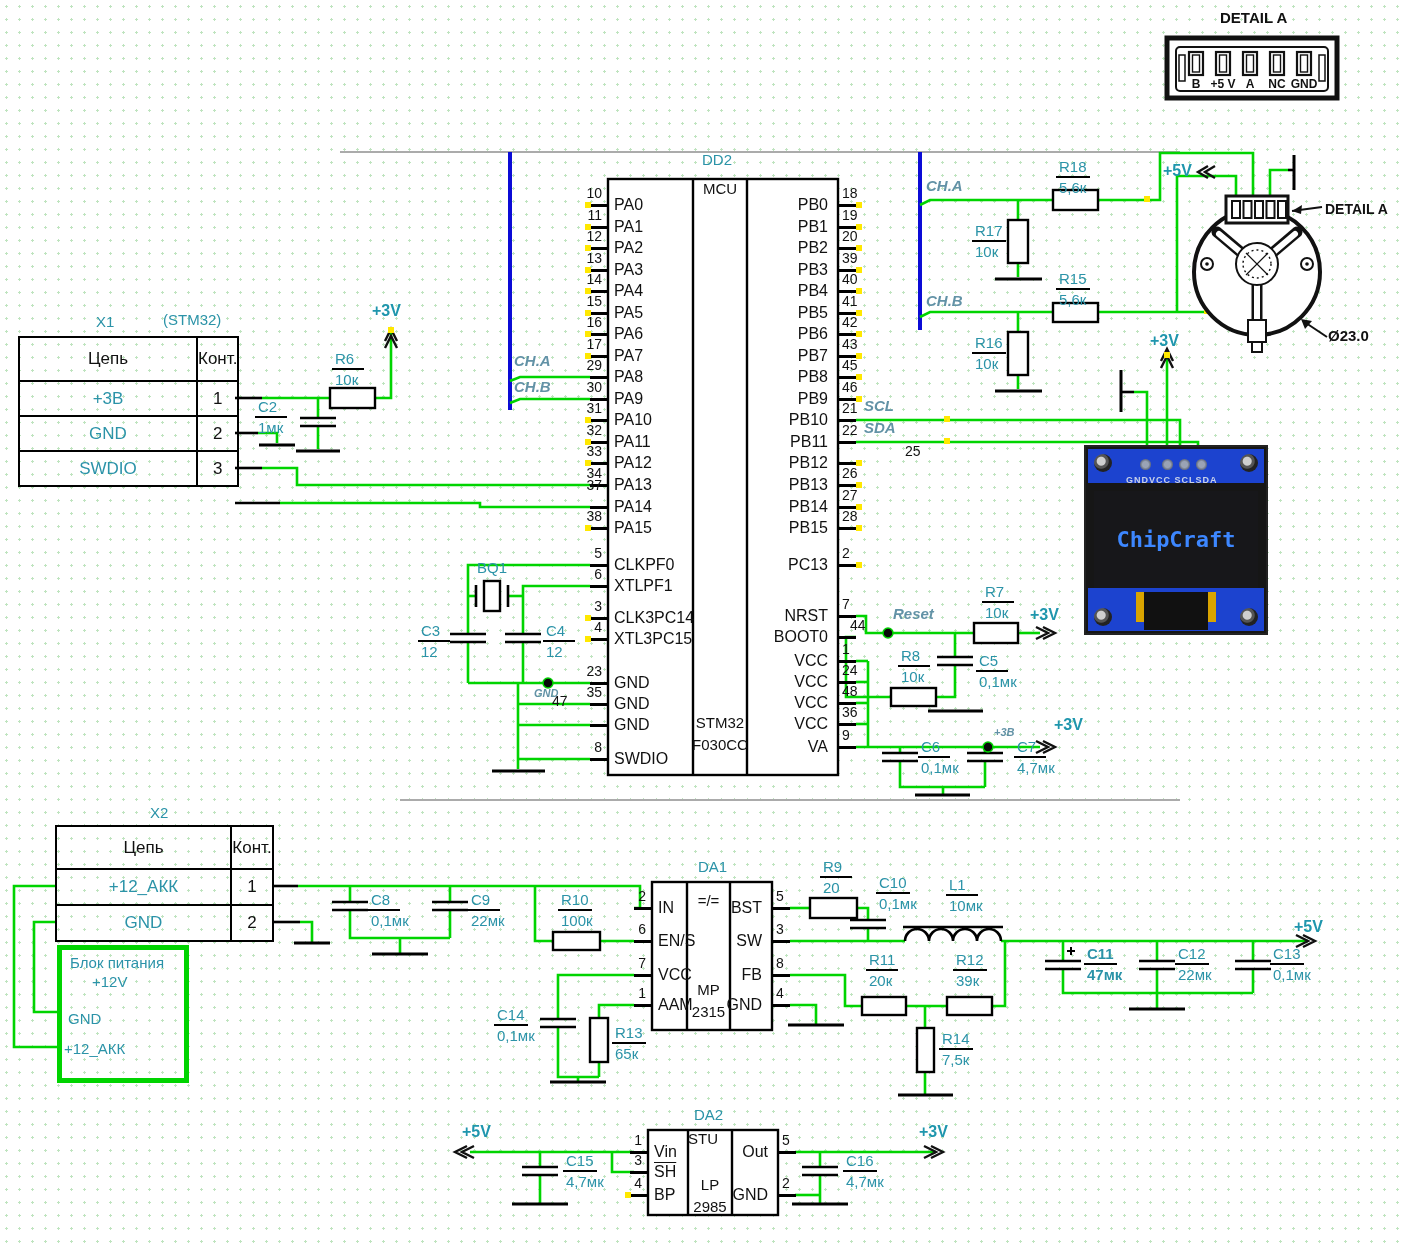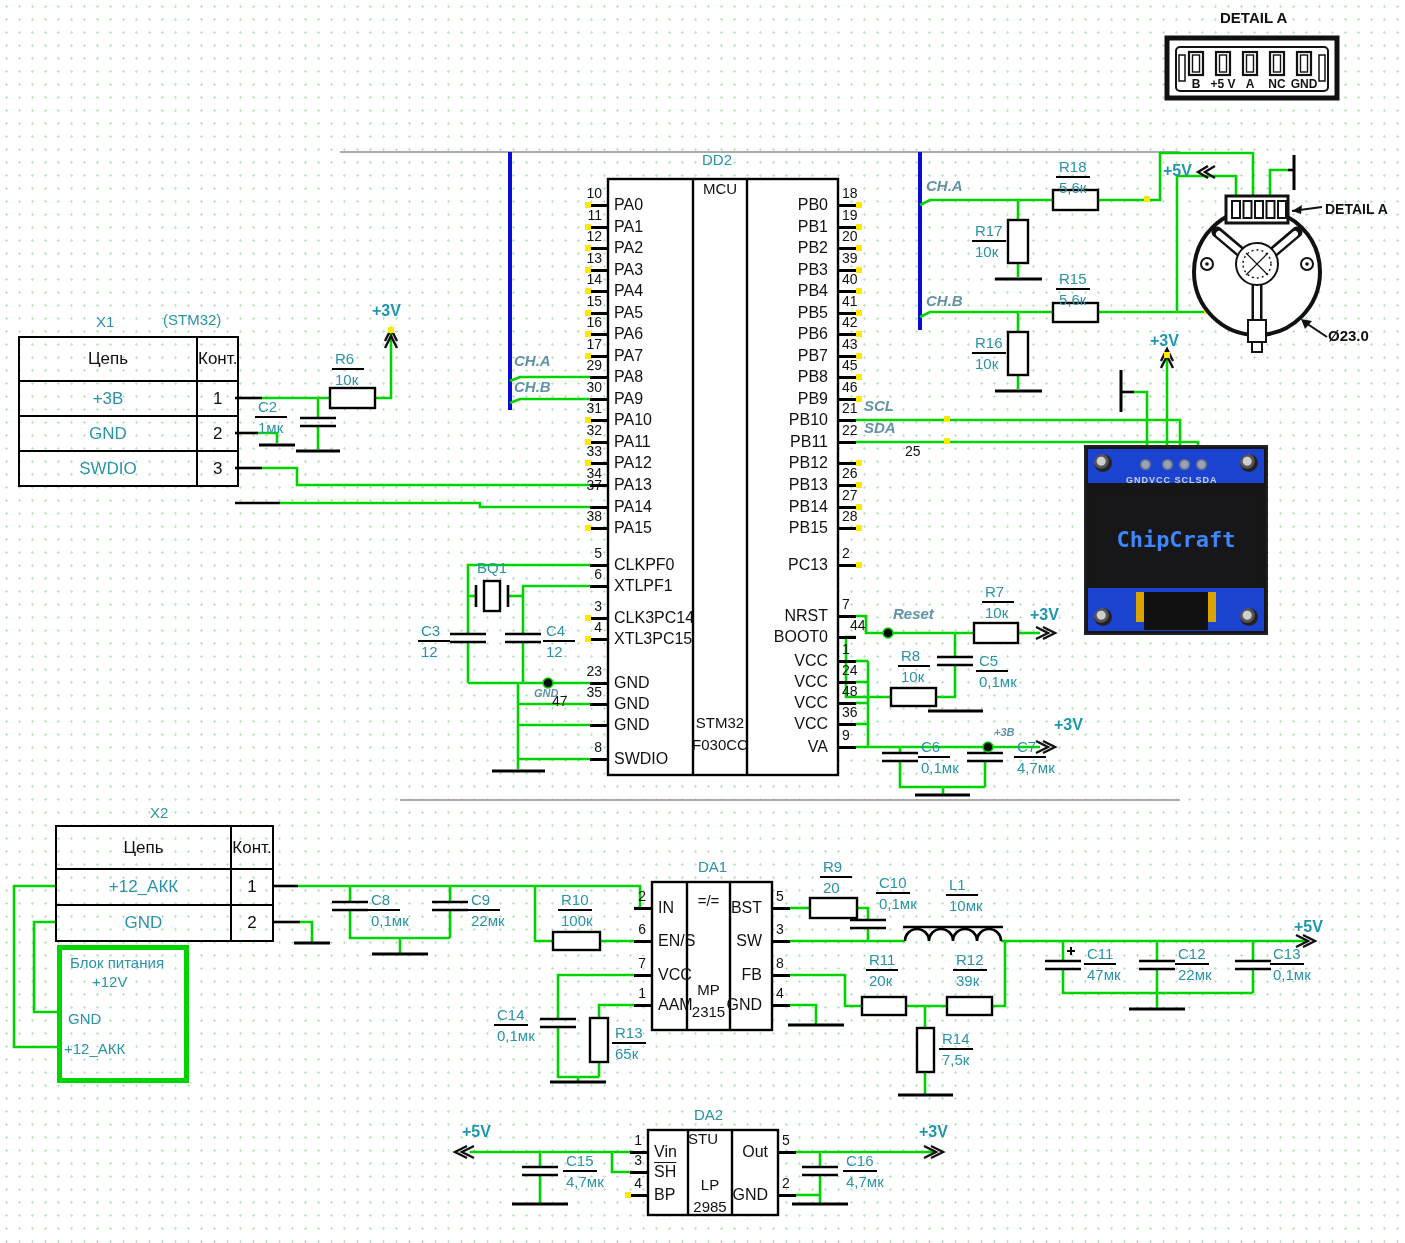--- a/index.html
+++ b/index.html
@@ -520,21 +520,21 @@
         <span class="v">20</span>
       </div>
       <div class="cmp" style="left: 876px; top: 874px;">
         <span class="r">C10</span>
         <span class="v">0,1мк</span>
       </div>
       <div class="cmp" style="left: 946px; top: 876px;">
         <span class="r">L1</span>
         <span class="v">10мк</span>
       </div>
-      <div class="cmp" style="left: 1084px; top: 945px;">
+      <div class="cmp" style="left: 1084px; top: 945px; font-weight: bold;">
         <span class="r">C11</span>
         <span class="v">47мк</span>
       </div>
       <div class="cmp" style="left: 1175px; top: 945px;">
         <span class="r">C12</span>
         <span class="v">22мк</span>
       </div>
       <div class="cmp" style="left: 1270px; top: 945px;">
         <span class="r">C13</span>
         <span class="v">0,1мк</span>

